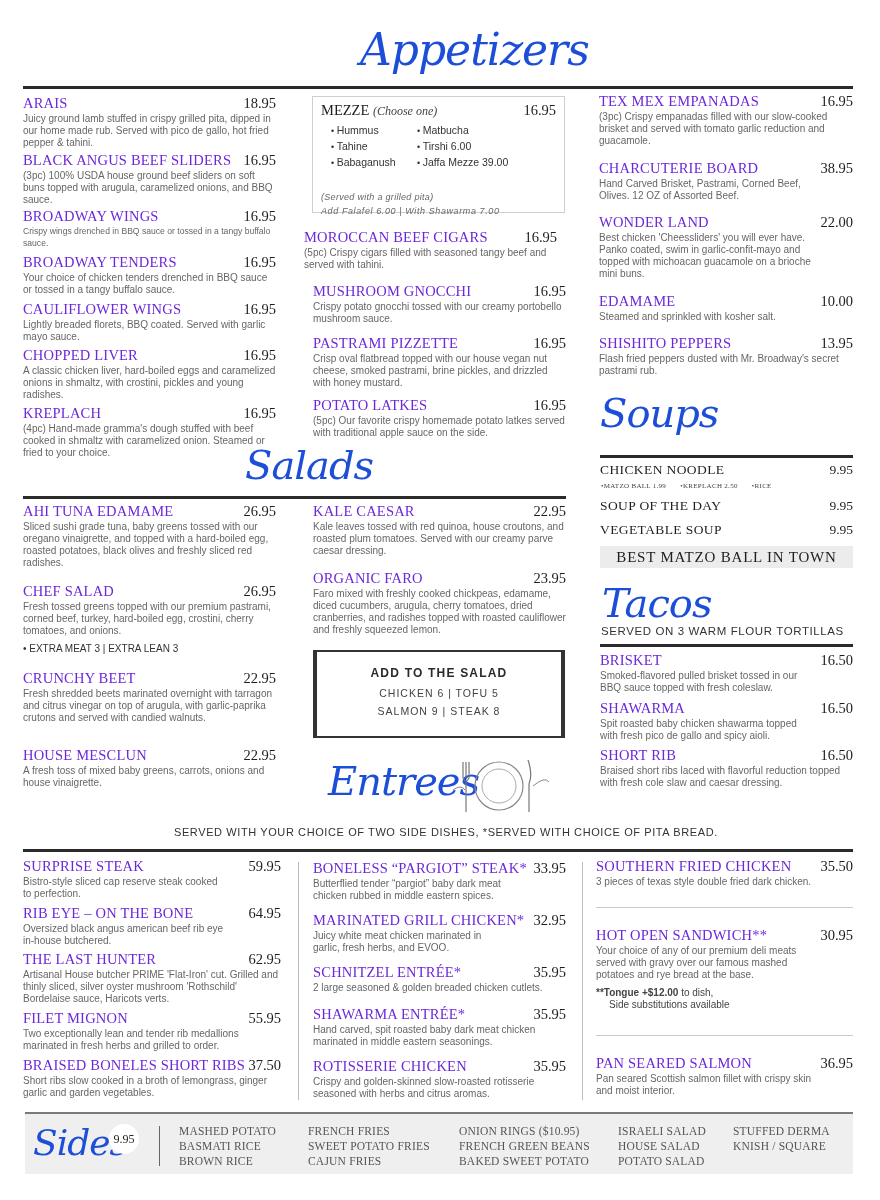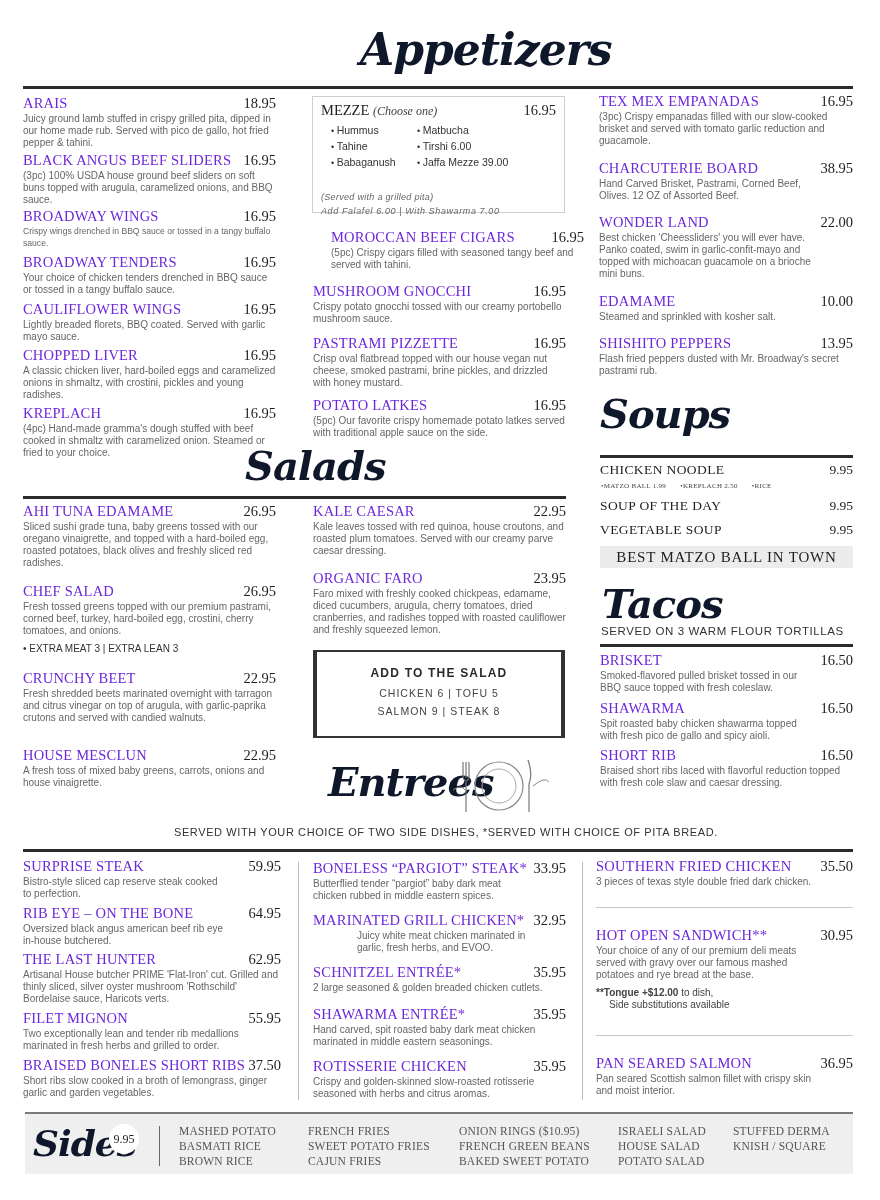--- a/index.html
+++ b/index.html
@@ -1,21 +1,21 @@
 <!DOCTYPE html>
 <html><head>
 <meta charset="utf-8">
 <style>
   * { margin: 0; padding: 0; box-sizing: border-box; }
   html, body { width: 880px; height: 1200px; background: #ffffff; overflow: hidden; }
   body { position: relative; font-family: "Liberation Sans", sans-serif; color: #222; }
   .abs { position: absolute; }
   .script {
-    font-family: "DejaVu Serif", serif; font-style: italic; color: #0f172a;
-    letter-spacing: -1px; font-weight: bold;
+    font-family: "DejaVu Serif", serif; font-style: italic; color: #1d4ed8;
+    letter-spacing: -1px; font-weight: normal;
   }
   .rule { position: absolute; height: 3px; background: #2b2b2b; }
   .thinrule { position: absolute; height: 1px; background: #c8c8c8; }
   .item { position: absolute; }
   .item .head { display: flex; justify-content: space-between; align-items: baseline; }
   .item .name {
     font-family: "Liberation Serif", serif; font-size: 14.5px; color: #6d28d9;
     letter-spacing: 0.2px; white-space: nowrap;
   }
   .item .price {
@@ -132,21 +132,21 @@
     <span class="opt">Matbucha</span>
     <span class="opt">Tahine</span>
     <span class="opt">Tirshi 6.00</span>
     <span class="opt">Babaganush</span>
     <span class="opt">Jaffa Mezze 39.00</span>
   </div>
   <div class="note">(Served with a grilled pita)</div>
   <div class="note2">Add Falafel 6.00  |  With Shawarma 7.00</div>
 </div>
 
-<div class="item" style="left:331px; top:229px; width:253px;">
+<div class="item" style="left:304px; top:229px; width:253px;">
   <div class="head">
       <span class="name">MOROCCAN BEEF CIGARS</span>
       <span class="price">16.95</span>
     </div>
   <div class="desc">(5pc) Crispy cigars filled with seasoned tangy beef and served with tahini.</div>
 </div>
 <div class="item" style="left:313px; top:283px; width:253px;">
   <div class="head">
       <span class="name">MUSHROOM GNOCCHI</span>
       <span class="price">16.95</span>
@@ -359,21 +359,21 @@
       <span class="name">BONELESS “PARGIOT” STEAK*</span>
       <span class="price">33.95</span>
     </div>
   <div class="desc" style="width:200px;">Butterflied tender “pargiot” baby dark meat chicken rubbed in middle eastern spices.</div>
 </div>
 <div class="item" style="left:313px; top:912px; width:253px;">
   <div class="head">
       <span class="name">MARINATED GRILL CHICKEN*</span>
       <span class="price">32.95</span>
     </div>
-  <div class="desc" style="width:175px;margin-left:44px;">Juicy white meat chicken marinated in garlic, fresh herbs, and EVOO.</div>
+  <div class="desc" style="width:175px;">Juicy white meat chicken marinated in garlic, fresh herbs, and EVOO.</div>
 </div>
 <div class="item" style="left:313px; top:964px; width:253px;">
   <div class="head">
       <span class="name">SCHNITZEL ENTRÉE*</span>
       <span class="price">35.95</span>
     </div>
   <div class="desc">2 large seasoned &amp; golden breaded chicken cutlets.</div>
 </div>
 <div class="item" style="left:313px; top:1006px; width:253px;">
   <div class="head">

